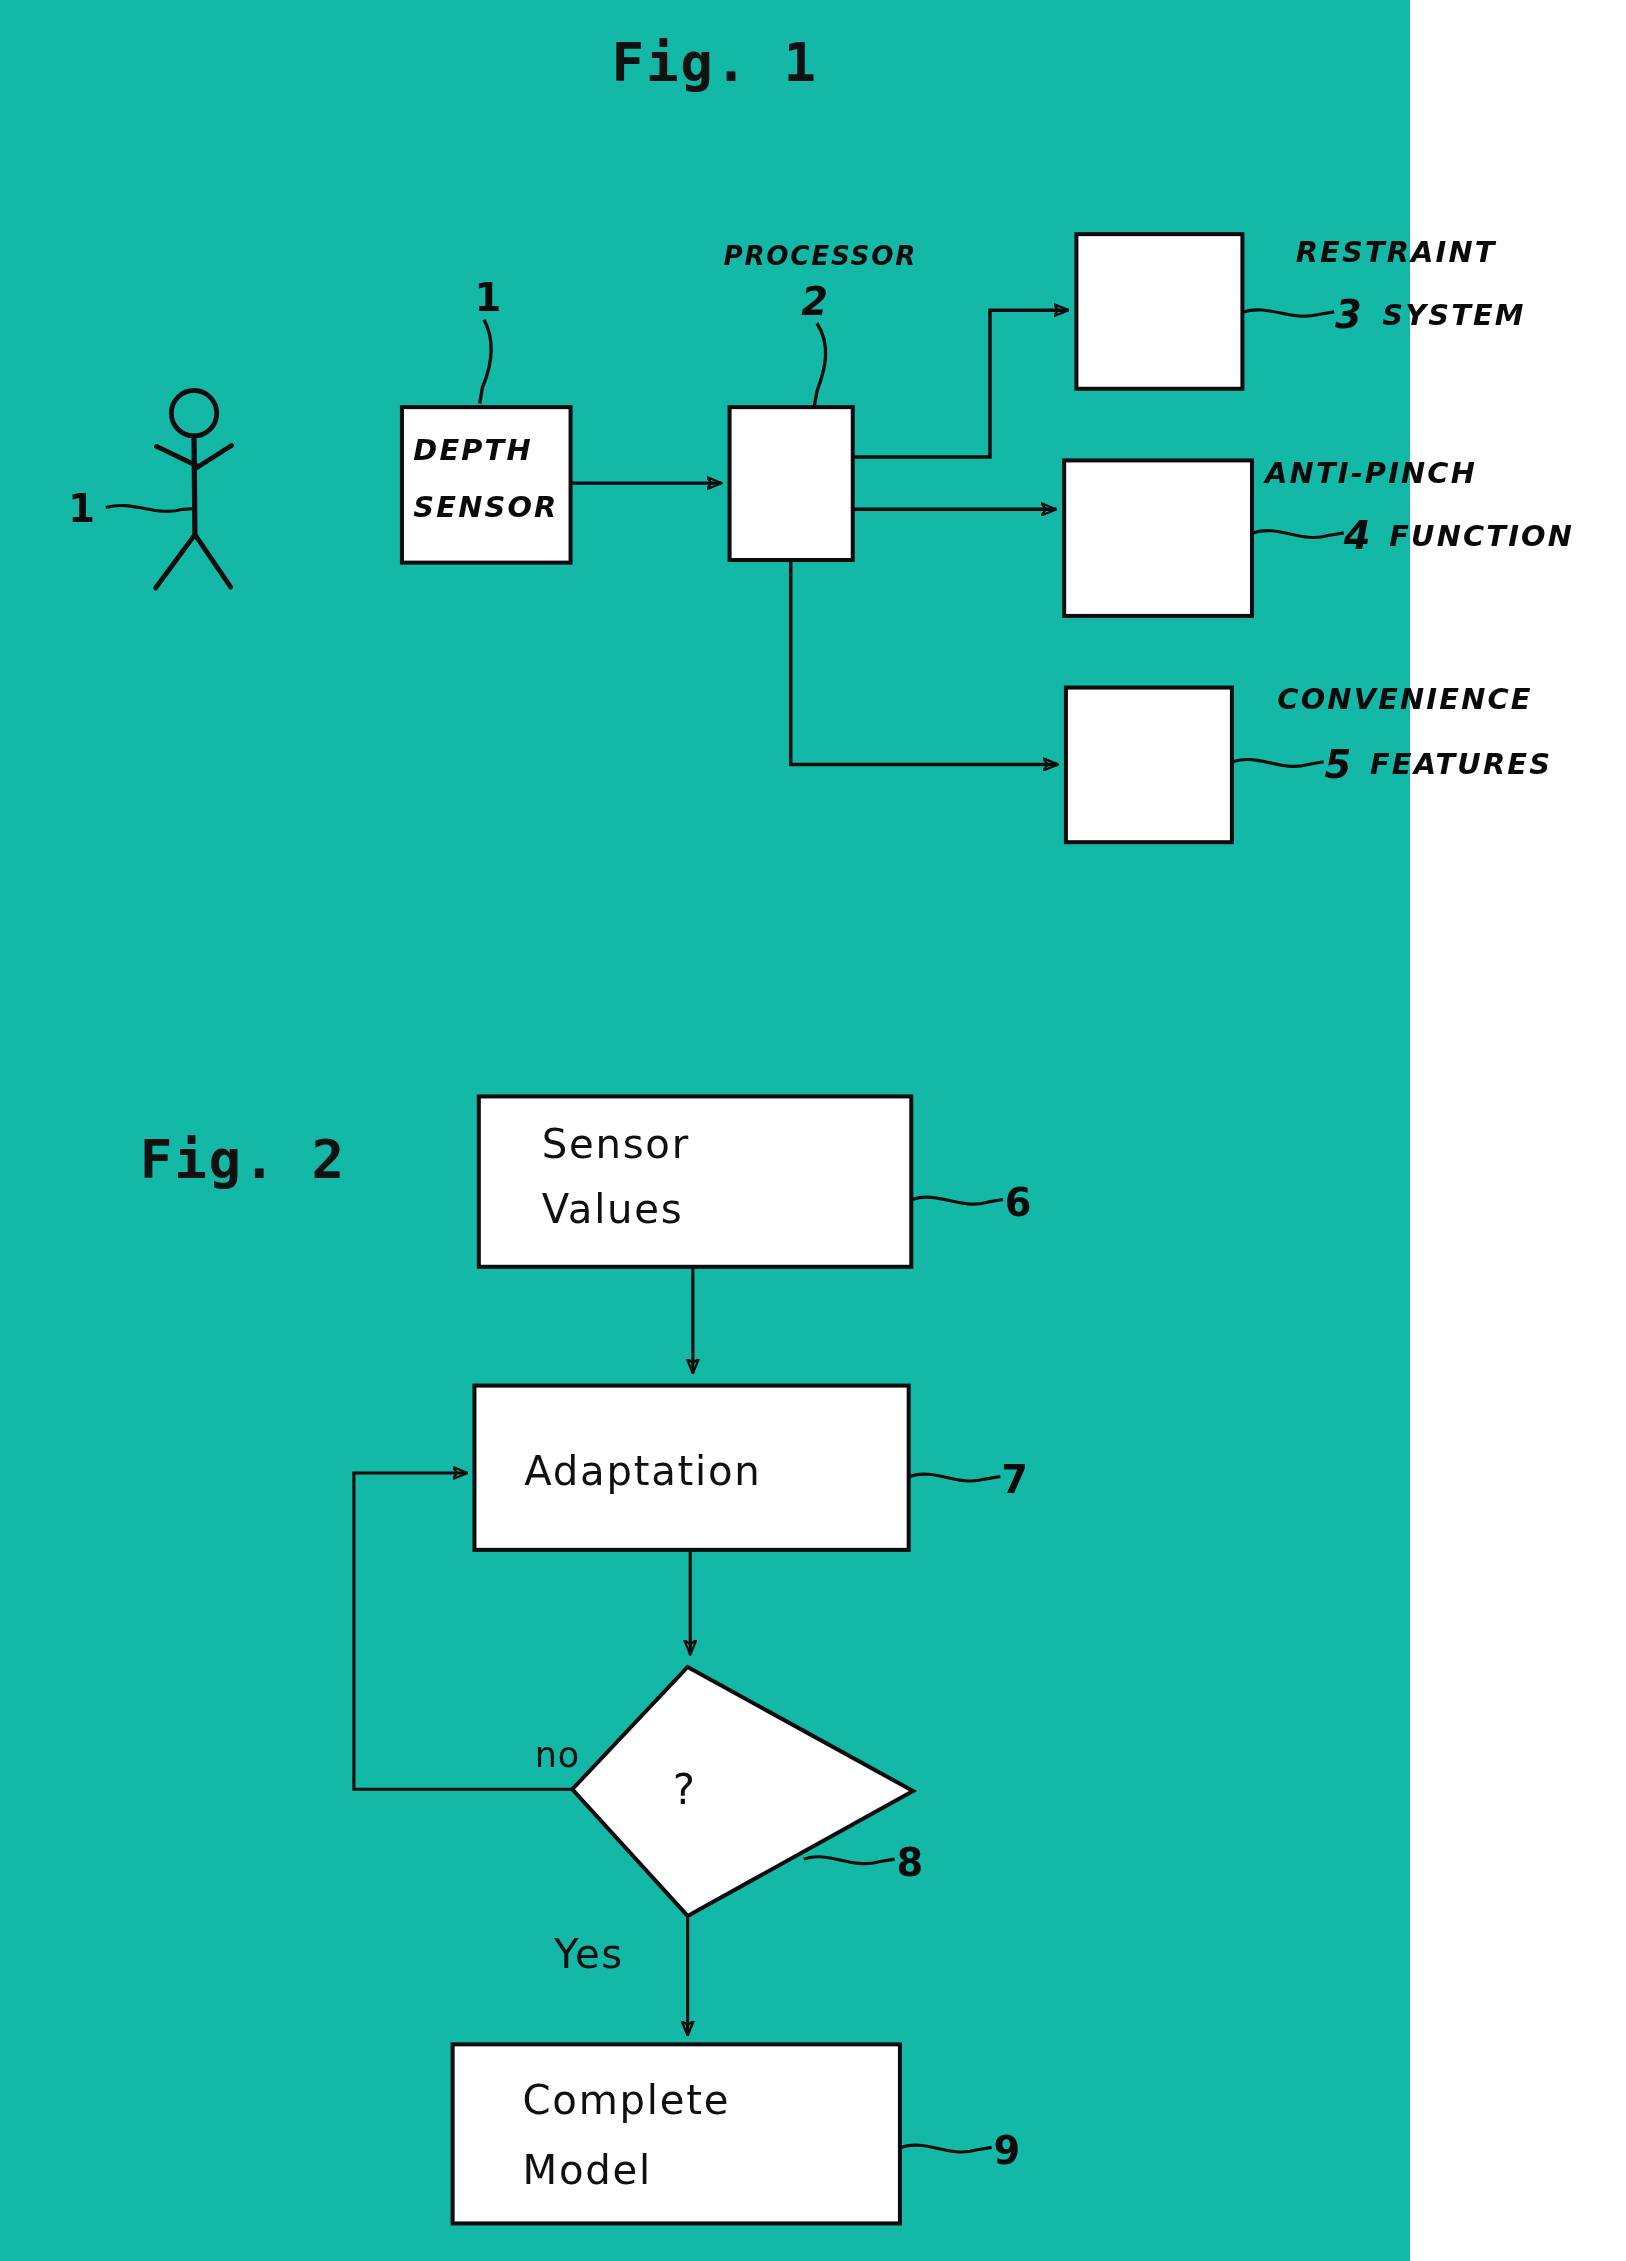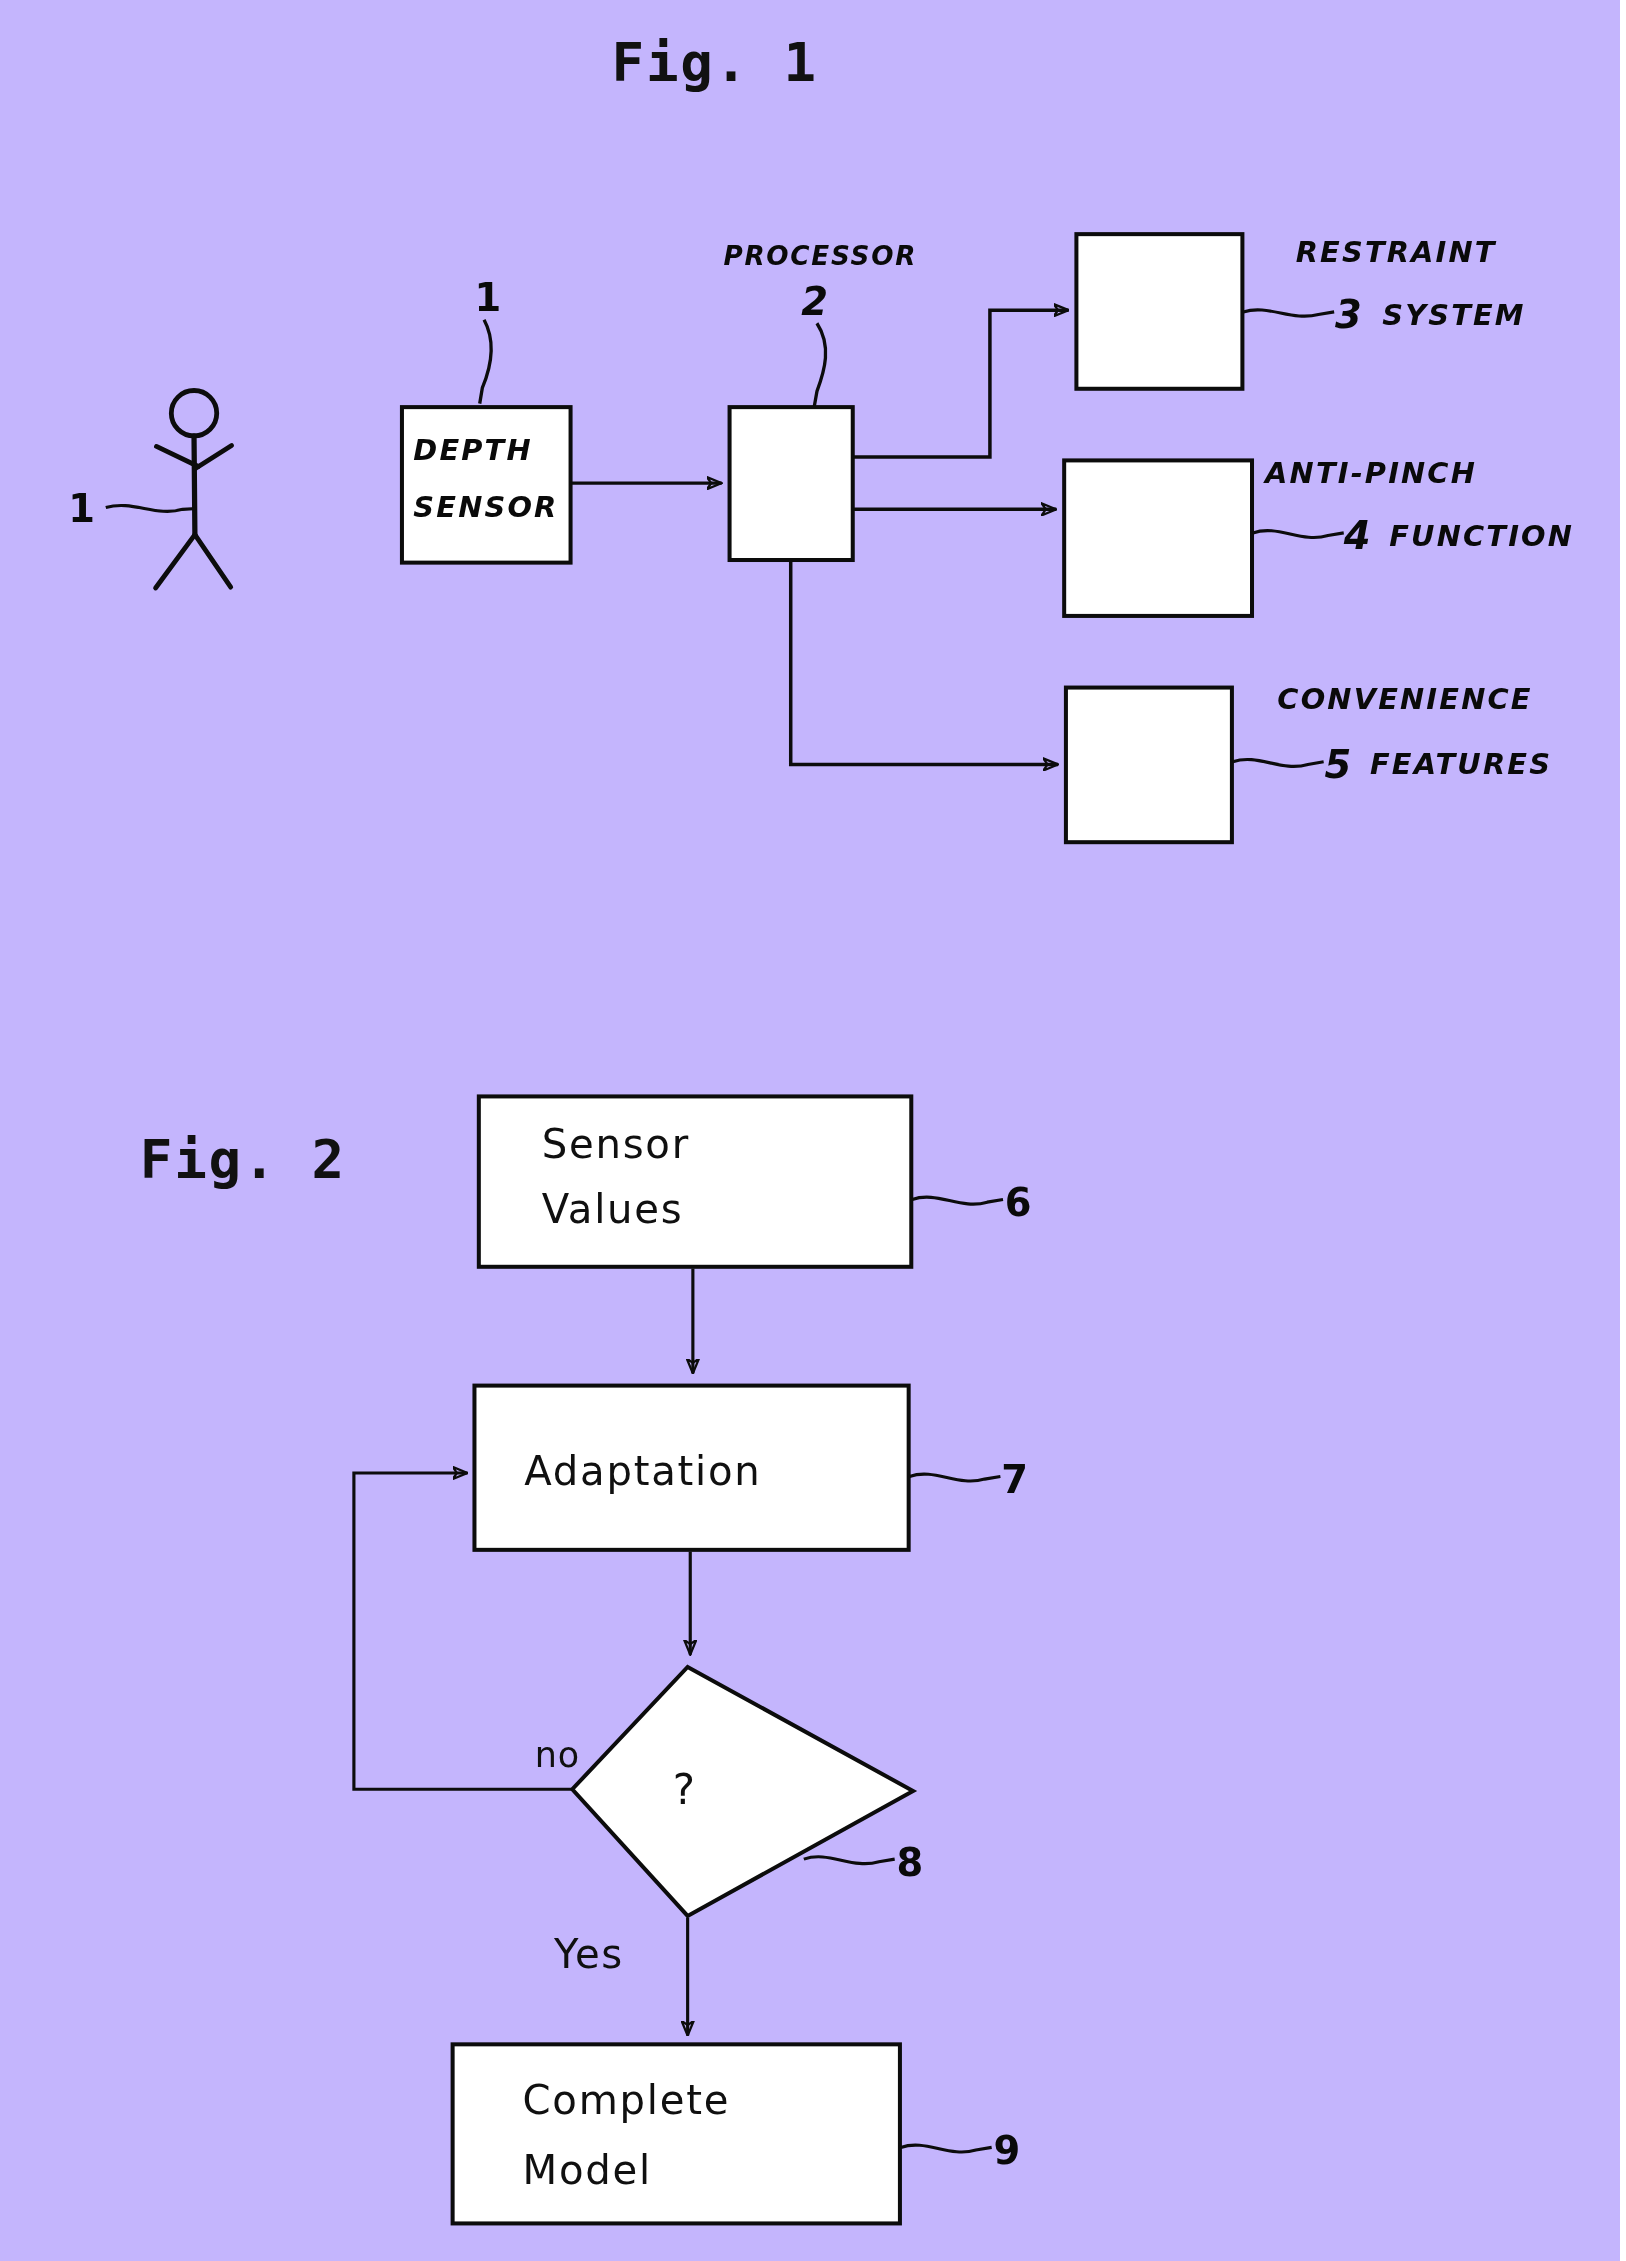--- a/index.html
+++ b/index.html
@@ -10,23 +10,23 @@
   body {
     width: 1626px;
     height: 2261px;
     position: relative;
     font-family: "DejaVu Sans", sans-serif;
     overflow: hidden;
   }
   .page {
     position: absolute;
     left: 0; top: 0;
-    width: 1620px;
+    width: 1410px;
     height: 2261px;
-    background: #c4b5fd;
+    background: #14b8a6;
   }
   svg.sheet {
     position: absolute;
     left: 0; top: 0;
     width: 1626px;
     height: 2261px;
   }
   
   .fig-title {
     font-family: "DejaVu Sans Mono", monospace;

